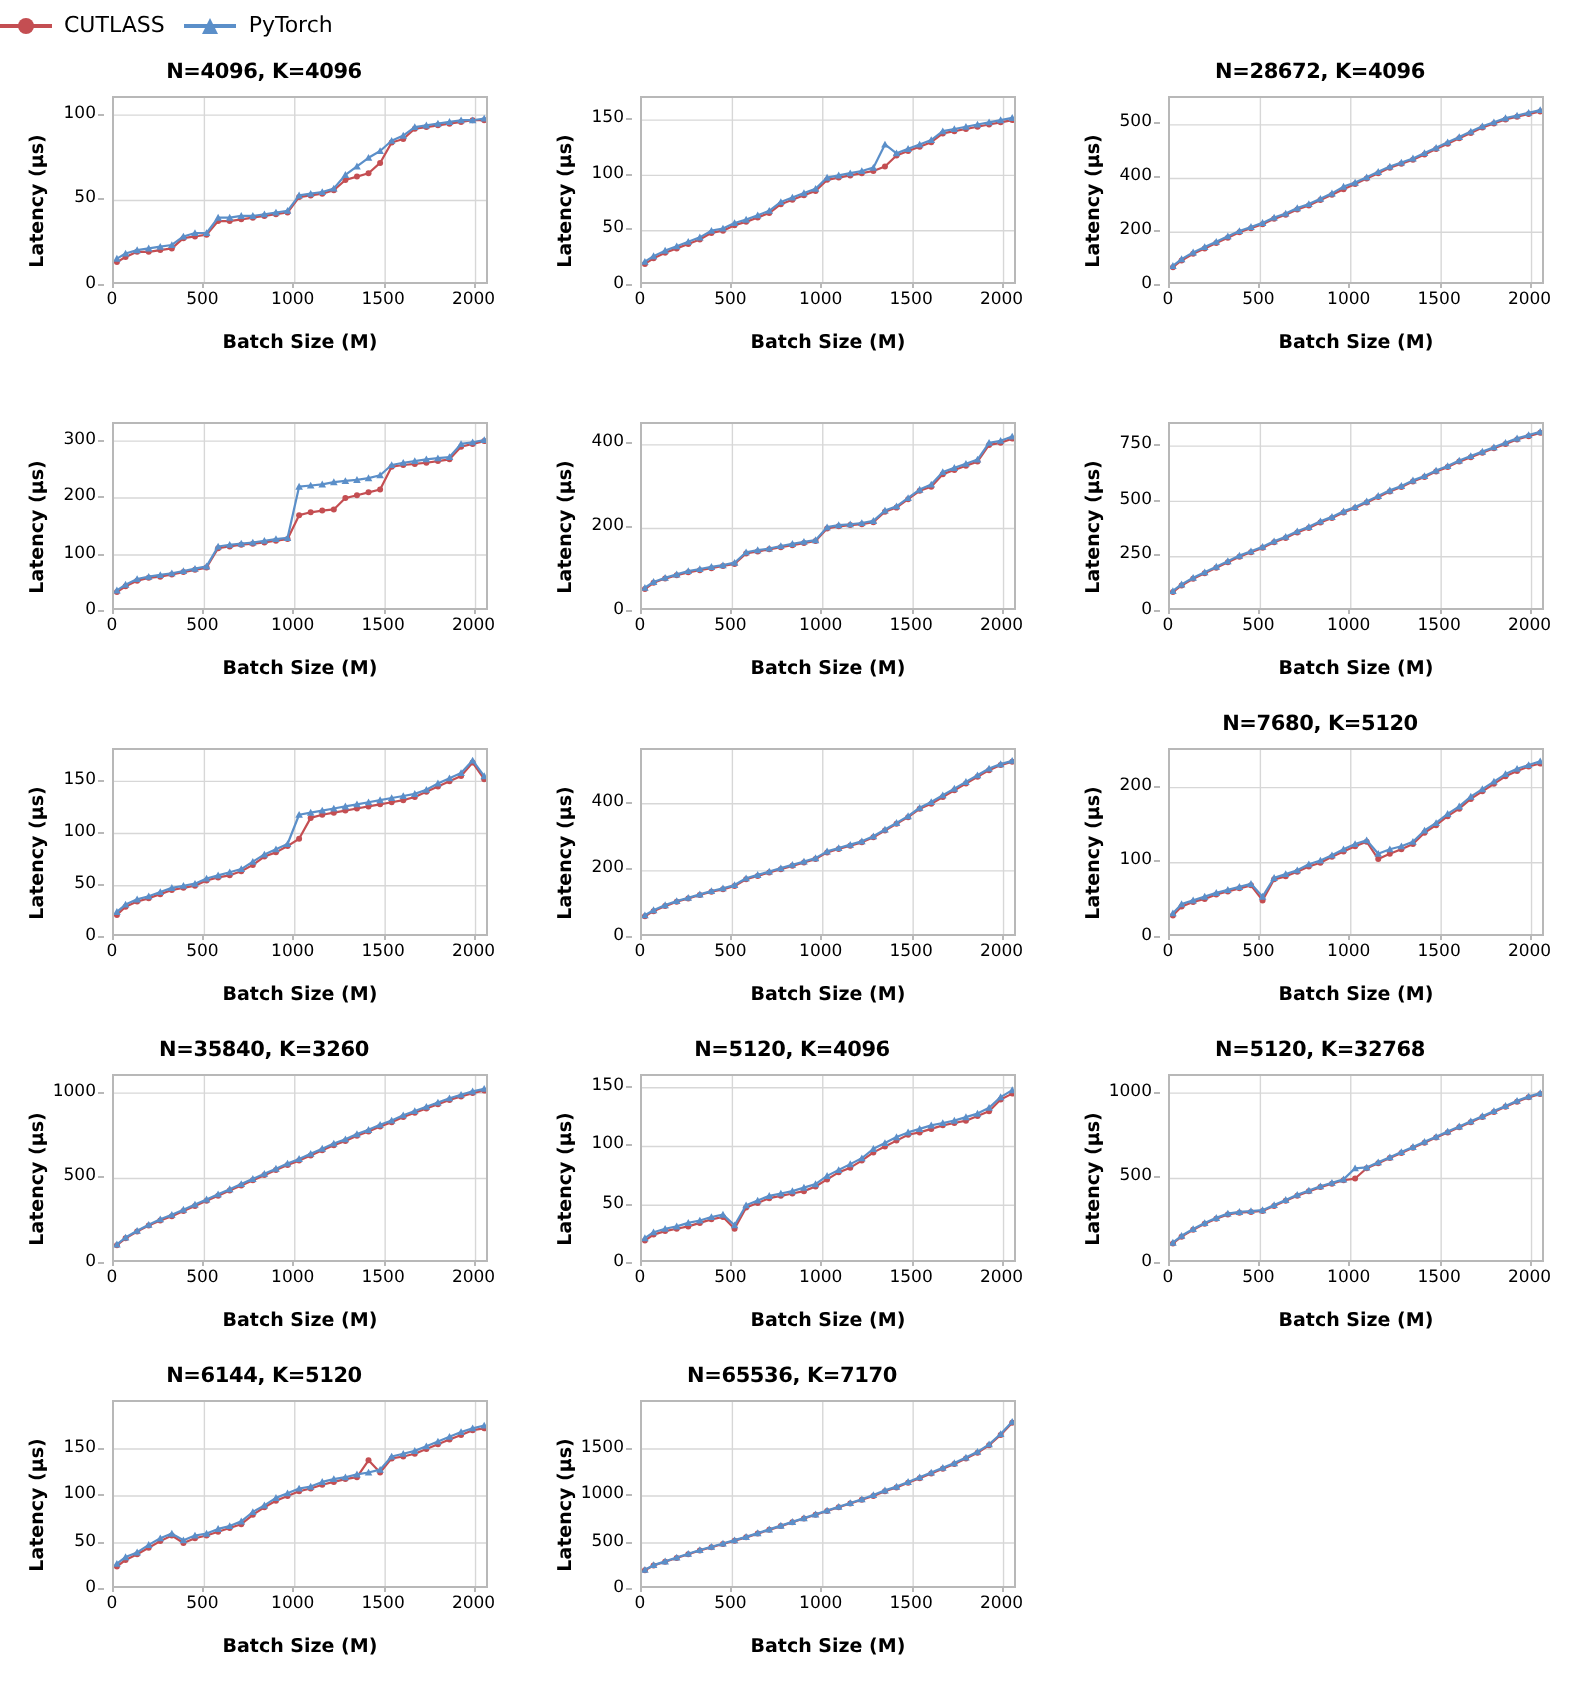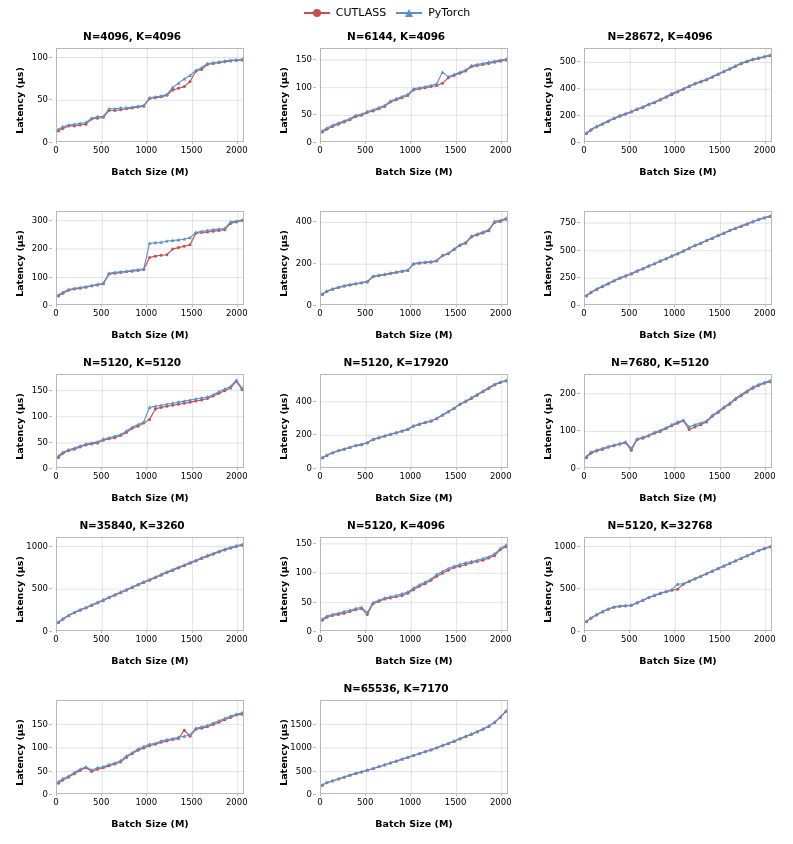--- a/index.html
+++ b/index.html
@@ -19,21 +19,21 @@
     width: 793px;
     height: 844px;
   }
   
   .legend {
     position: absolute;
     top: 6px;
     left: 0;
     width: 774px;
     display: flex;
-    justify-content: center;
+    justify-content: flex-start;
     align-items: center;
     gap: 10px;
   }
   .legend-entry {
     display: flex;
     align-items: center;
     gap: 6px;
   }
   .legend-swatch {
     width: 26px;
@@ -285,21 +285,20 @@
         <div class="yticks">
           <div class="tickmark-y" style="top: 94px;"></div>
           <div class="ytick" style="top: 94px;">0</div>
           <div class="tickmark-y" style="top: 51.2727px;"></div>
           <div class="ytick" style="top: 51.2727px;">50</div>
           <div class="tickmark-y" style="top: 8.54545px;"></div>
           <div class="ytick" style="top: 8.54545px;">100</div>
         </div>
       </div>
       <div class="cell">
-        <div class="sp-title">N=6144, K=4096</div>
         <div class="ylabel">Latency (μs)</div>
         <div class="xlabel">Batch Size (M)</div>
         <div class="plot-area">
           <svg width="188" height="94" viewBox="0 0 188 94">
             <line x1="45.19230769230769" x2="45.19230769230769" y1="0" y2="94" stroke="#d7d7d7" stroke-width="0.7"></line>
             <line x1="90.38461538461539" x2="90.38461538461539" y1="0" y2="94" stroke="#d7d7d7" stroke-width="0.7"></line>
             <line x1="135.57692307692307" x2="135.57692307692307" y1="0" y2="94" stroke="#d7d7d7" stroke-width="0.7"></line>
             <line x1="180.76923076923077" x2="180.76923076923077" y1="0" y2="94" stroke="#d7d7d7" stroke-width="0.7"></line>
             <line y1="66.35294117647058" y2="66.35294117647058" x1="0" x2="188" stroke="#d7d7d7" stroke-width="0.7"></line>
             <line y1="38.705882352941174" y2="38.705882352941174" x1="0" x2="188" stroke="#d7d7d7" stroke-width="0.7"></line>
@@ -809,21 +808,20 @@
           <div class="ytick" style="top: 94px;">0</div>
           <div class="tickmark-y" style="top: 66.3529px;"></div>
           <div class="ytick" style="top: 66.3529px;">250</div>
           <div class="tickmark-y" style="top: 38.7059px;"></div>
           <div class="ytick" style="top: 38.7059px;">500</div>
           <div class="tickmark-y" style="top: 11.0588px;"></div>
           <div class="ytick" style="top: 11.0588px;">750</div>
         </div>
       </div>
       <div class="cell">
-        <div class="sp-title">N=5120, K=5120</div>
         <div class="ylabel">Latency (μs)</div>
         <div class="xlabel">Batch Size (M)</div>
         <div class="plot-area">
           <svg width="188" height="94" viewBox="0 0 188 94">
             <line x1="45.19230769230769" x2="45.19230769230769" y1="0" y2="94" stroke="#d7d7d7" stroke-width="0.7"></line>
             <line x1="90.38461538461539" x2="90.38461538461539" y1="0" y2="94" stroke="#d7d7d7" stroke-width="0.7"></line>
             <line x1="135.57692307692307" x2="135.57692307692307" y1="0" y2="94" stroke="#d7d7d7" stroke-width="0.7"></line>
             <line x1="180.76923076923077" x2="180.76923076923077" y1="0" y2="94" stroke="#d7d7d7" stroke-width="0.7"></line>
             <line y1="67.88888888888889" y2="67.88888888888889" x1="0" x2="188" stroke="#d7d7d7" stroke-width="0.7"></line>
             <line y1="41.77777777777778" y2="41.77777777777778" x1="0" x2="188" stroke="#d7d7d7" stroke-width="0.7"></line>
@@ -915,21 +913,20 @@
           <div class="ytick" style="top: 94px;">0</div>
           <div class="tickmark-y" style="top: 67.8889px;"></div>
           <div class="ytick" style="top: 67.8889px;">50</div>
           <div class="tickmark-y" style="top: 41.7778px;"></div>
           <div class="ytick" style="top: 41.7778px;">100</div>
           <div class="tickmark-y" style="top: 15.6667px;"></div>
           <div class="ytick" style="top: 15.6667px;">150</div>
         </div>
       </div>
       <div class="cell">
-        <div class="sp-title">N=5120, K=17920</div>
         <div class="ylabel">Latency (μs)</div>
         <div class="xlabel">Batch Size (M)</div>
         <div class="plot-area">
           <svg width="188" height="94" viewBox="0 0 188 94">
             <line x1="45.19230769230769" x2="45.19230769230769" y1="0" y2="94" stroke="#d7d7d7" stroke-width="0.7"></line>
             <line x1="90.38461538461539" x2="90.38461538461539" y1="0" y2="94" stroke="#d7d7d7" stroke-width="0.7"></line>
             <line x1="135.57692307692307" x2="135.57692307692307" y1="0" y2="94" stroke="#d7d7d7" stroke-width="0.7"></line>
             <line x1="180.76923076923077" x2="180.76923076923077" y1="0" y2="94" stroke="#d7d7d7" stroke-width="0.7"></line>
             <line y1="60.42857142857143" y2="60.42857142857143" x1="0" x2="188" stroke="#d7d7d7" stroke-width="0.7"></line>
             <line y1="26.85714285714286" y2="26.85714285714286" x1="0" x2="188" stroke="#d7d7d7" stroke-width="0.7"></line>
@@ -1433,20 +1430,21 @@
         <div class="yticks">
           <div class="tickmark-y" style="top: 94px;"></div>
           <div class="ytick" style="top: 94px;">0</div>
           <div class="tickmark-y" style="top: 51.2727px;"></div>
           <div class="ytick" style="top: 51.2727px;">500</div>
           <div class="tickmark-y" style="top: 8.54545px;"></div>
           <div class="ytick" style="top: 8.54545px;">1000</div>
         </div>
       </div>
       <div class="cell">
+        <div class="sp-title">N=6144, K=5120</div>
         <div class="ylabel">Latency (μs)</div>
         <div class="xlabel">Batch Size (M)</div>
         <div class="plot-area">
           <svg width="188" height="94" viewBox="0 0 188 94">
             <line x1="45.19230769230769" x2="45.19230769230769" y1="0" y2="94" stroke="#d7d7d7" stroke-width="0.7"></line>
             <line x1="90.38461538461539" x2="90.38461538461539" y1="0" y2="94" stroke="#d7d7d7" stroke-width="0.7"></line>
             <line x1="135.57692307692307" x2="135.57692307692307" y1="0" y2="94" stroke="#d7d7d7" stroke-width="0.7"></line>
             <line x1="180.76923076923077" x2="180.76923076923077" y1="0" y2="94" stroke="#d7d7d7" stroke-width="0.7"></line>
             <line y1="70.5" y2="70.5" x1="0" x2="188" stroke="#d7d7d7" stroke-width="0.7"></line>
             <line y1="47" y2="47" x1="0" x2="188" stroke="#d7d7d7" stroke-width="0.7"></line>

